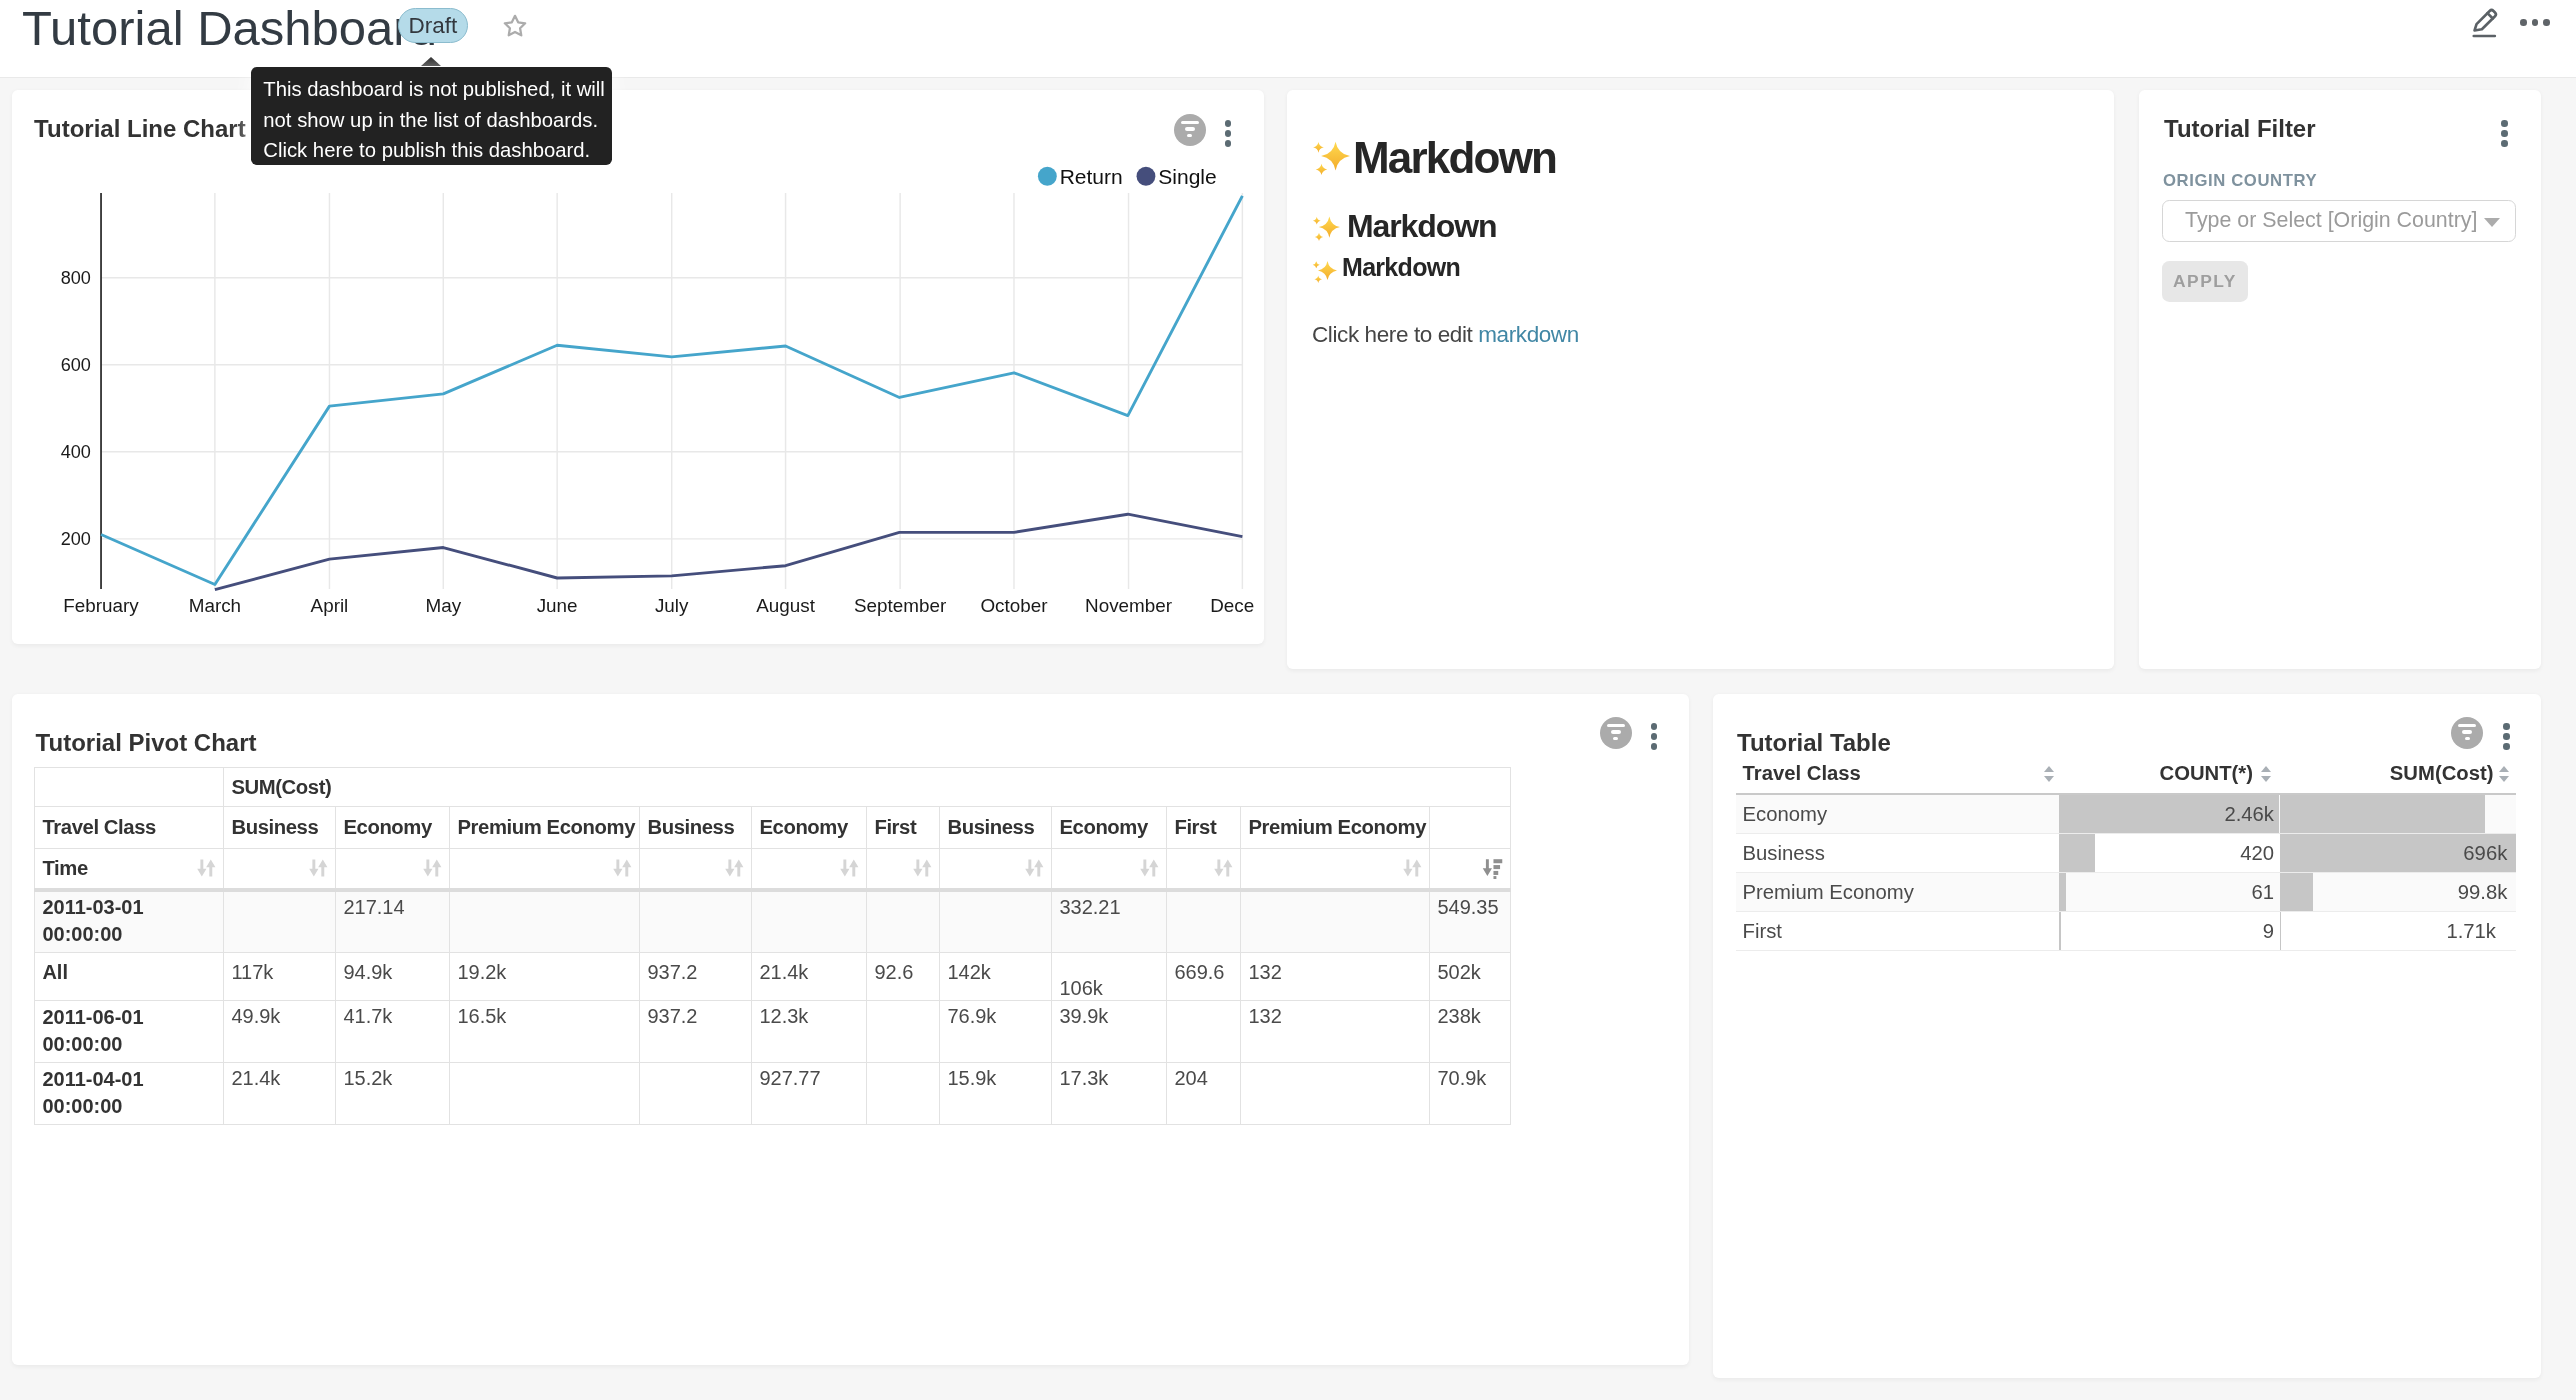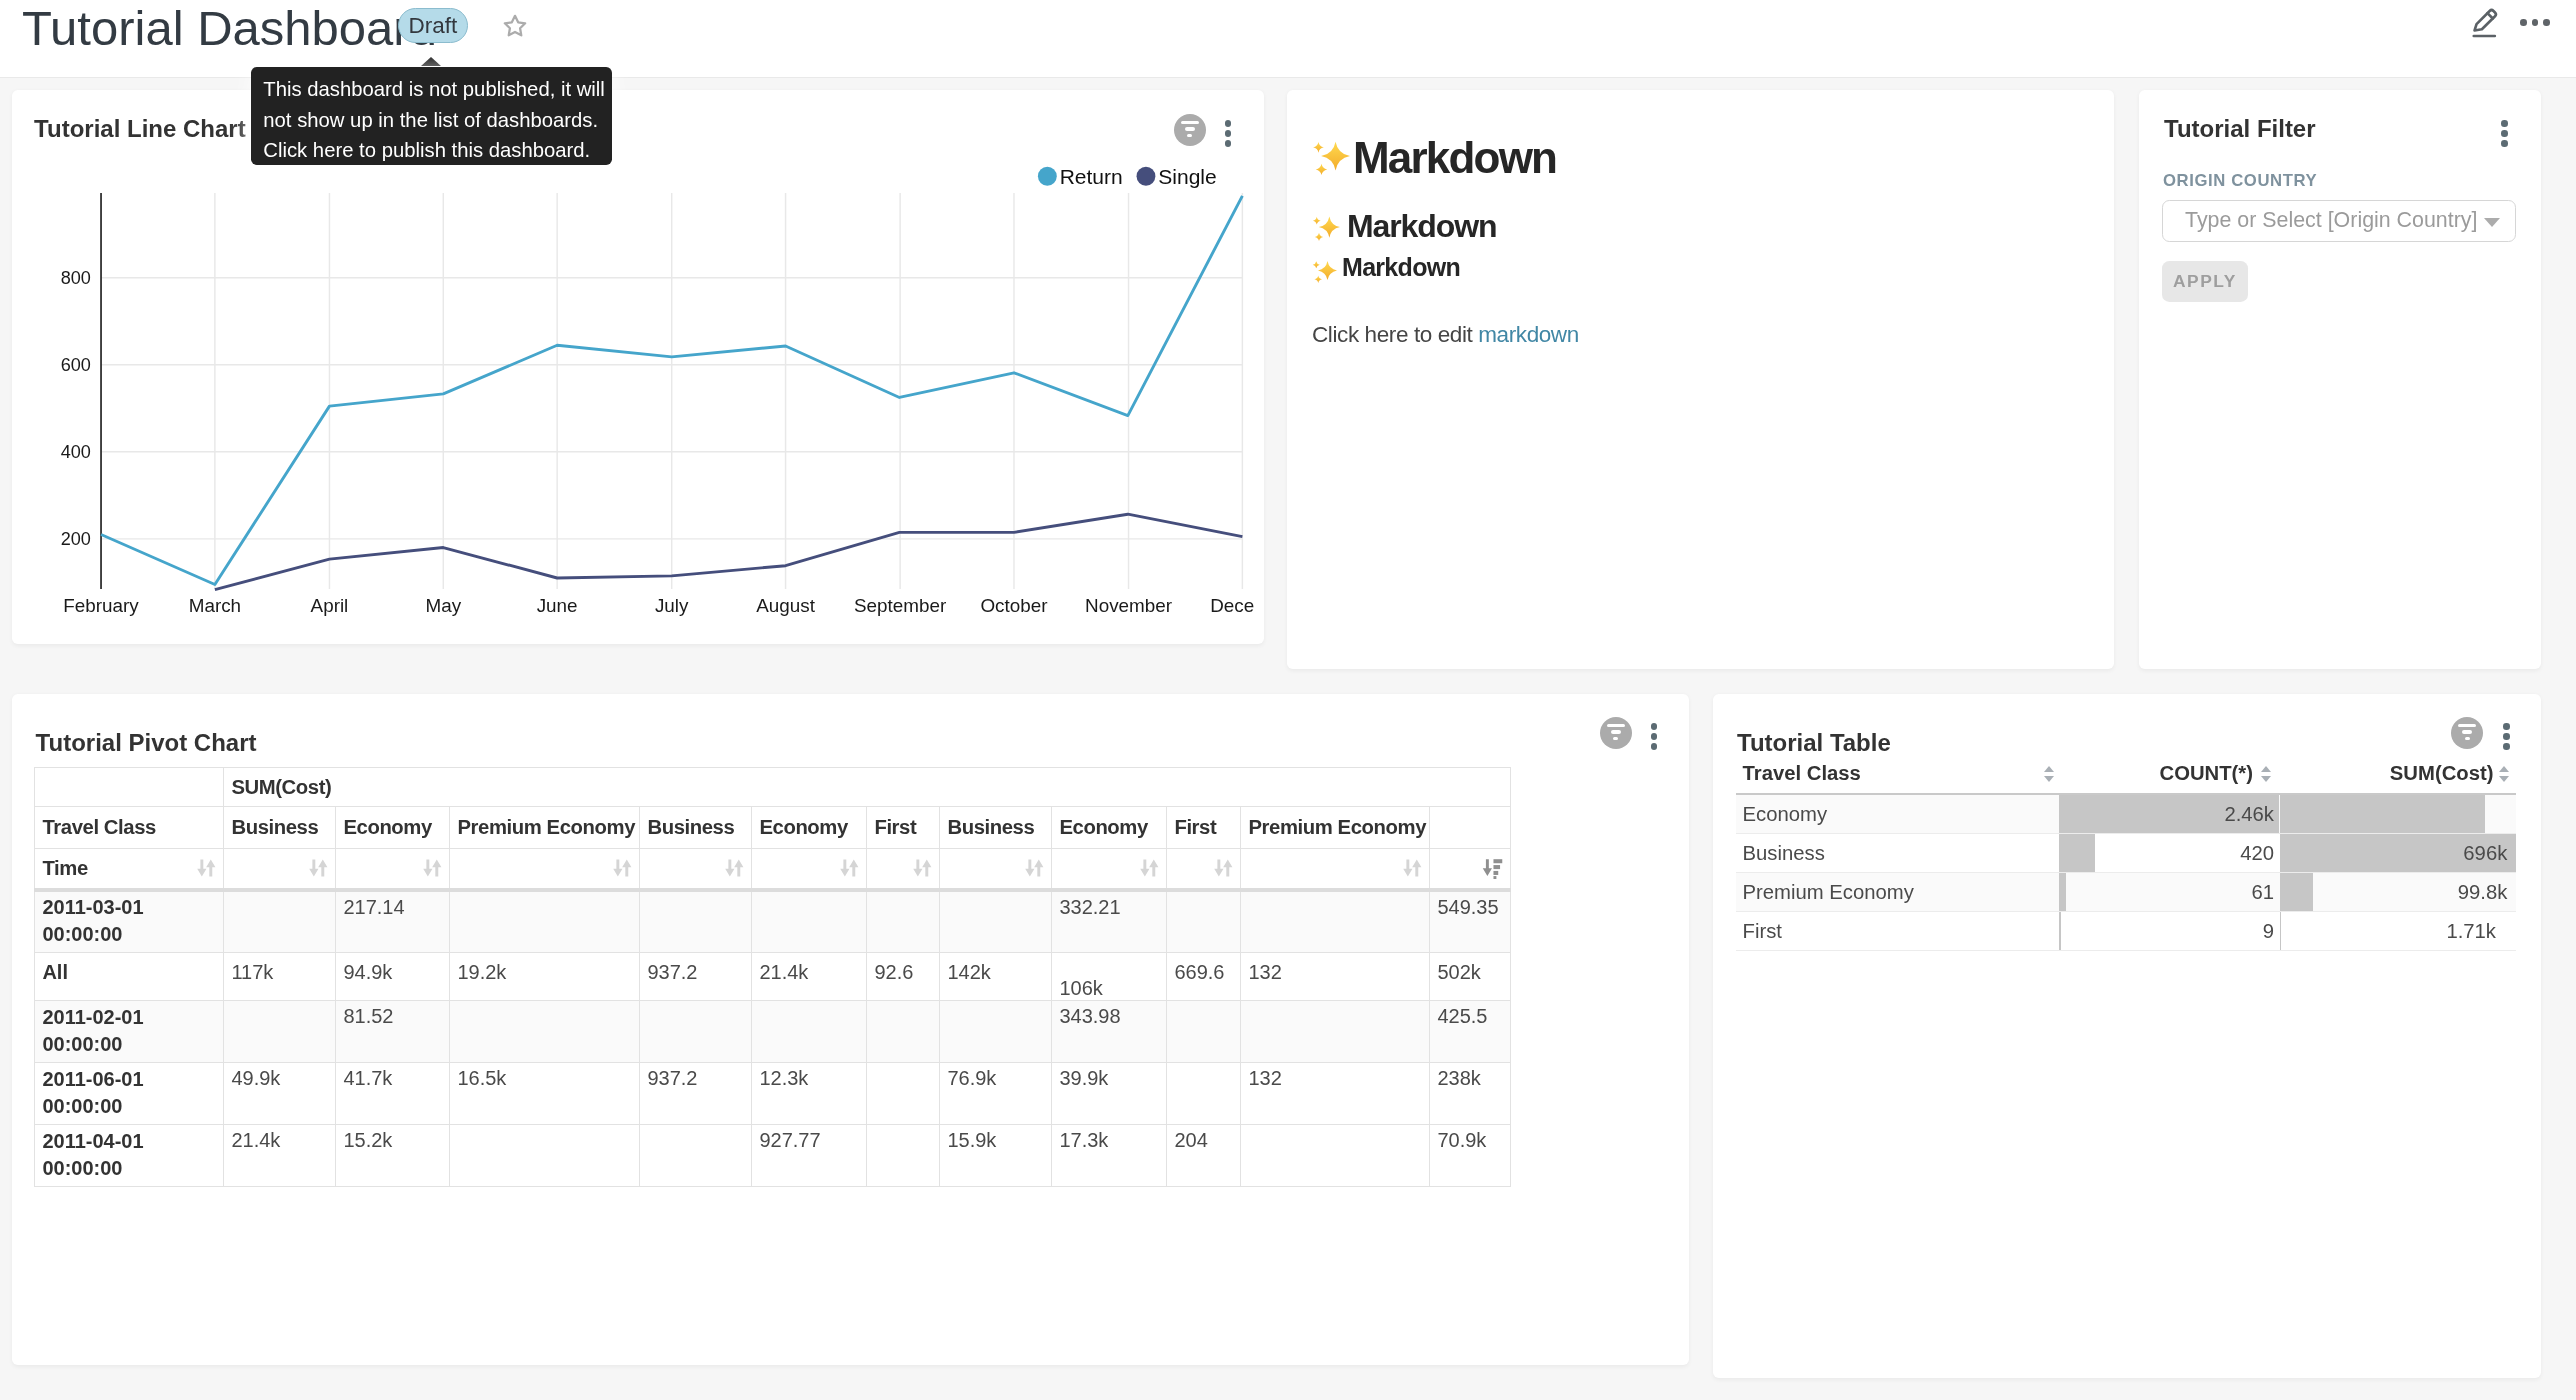--- a/index.html
+++ b/index.html
@@ -303,34 +303,20 @@
             <td class="v" style="padding-top:8px;">19.2k</td>
             <td class="v" style="padding-top:8px;">937.2</td>
             <td class="v" style="padding-top:8px;">21.4k</td>
             <td class="v" style="padding-top:8px;">92.6</td>
             <td class="v" style="padding-top:8px;">142k</td>
             <td class="v" style="padding-top:24px;">106k</td>
             <td class="v" style="padding-top:8px;">669.6</td>
             <td class="v" style="padding-top:8px;">132</td>
             <td class="v" style="padding-top:8px;">502k</td>
           </tr>
-  <tr style="height:62px;background:#FAFAFA;">
-            <td class="dt">2011-02-01<br>00:00:00</td>
-            <td class="v"></td>
-            <td class="v">81.52</td>
-            <td class="v"></td>
-            <td class="v"></td>
-            <td class="v"></td>
-            <td class="v"></td>
-            <td class="v"></td>
-            <td class="v">343.98</td>
-            <td class="v"></td>
-            <td class="v"></td>
-            <td class="v">425.5</td>
-          </tr>
   <tr style="height:62px">
             <td class="dt">2011-06-01<br>00:00:00</td>
             <td class="v">49.9k</td>
             <td class="v">41.7k</td>
             <td class="v">16.5k</td>
             <td class="v">937.2</td>
             <td class="v">12.3k</td>
             <td class="v"></td>
             <td class="v">76.9k</td>
             <td class="v">39.9k</td>

